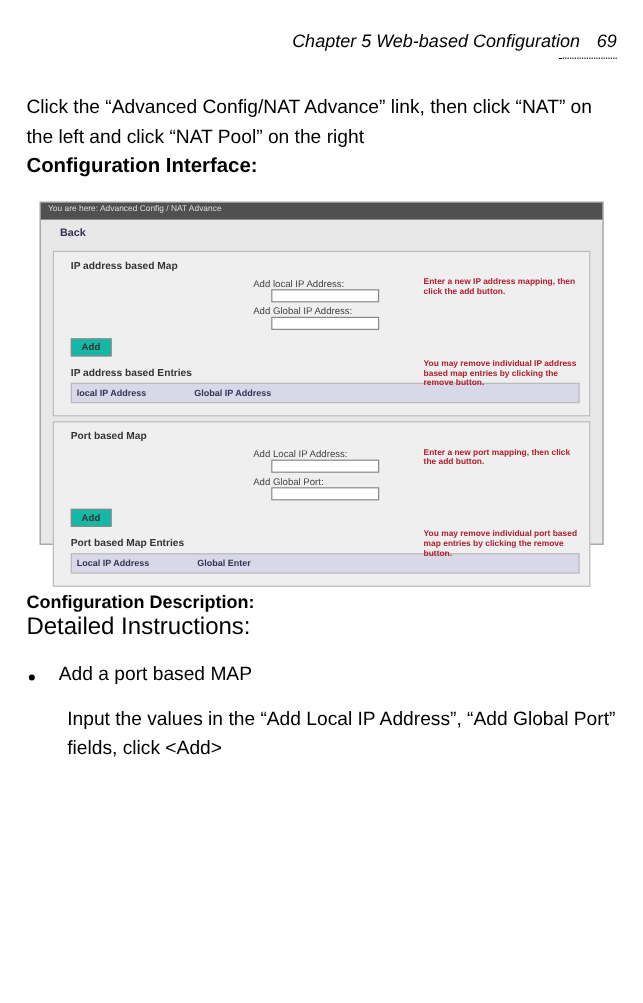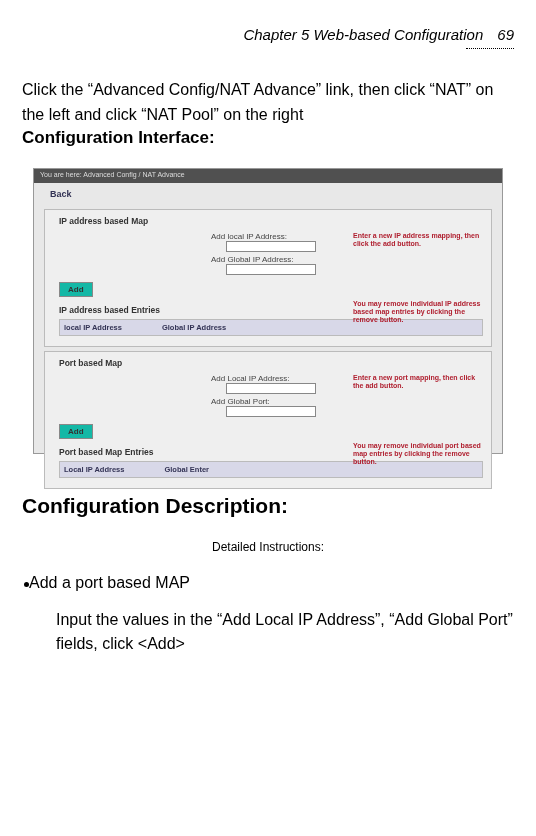--- a/index.html
+++ b/index.html
@@ -135,31 +135,30 @@
       gap: 40px;
     }
     .ss-tblhead span {
       color: #335;
       font-weight: bold;
       font-size: 7.5px;
     }
     
     .cfg-desc-heading {
       font-weight: bold;
-      font-size: 21px;
+      font-size: 15px;
       margin-top: 40px;
-      margin-bottom: 22px;
     }
     .sub-line {
-      font-size: 12px;
+      font-size: 20px;
       margin-bottom: 20px;
-      text-align: center;
     }
     .bullet-line {
       display: flex;
+      gap: 20px;
       margin-left: 2px;
       margin-bottom: 16px;
       font-size: 16px;
     }
     .bullet-dot {
       width: 5px;
       height: 5px;
       background: #000;
       border-radius: 50%;
       margin-top: 8px;

